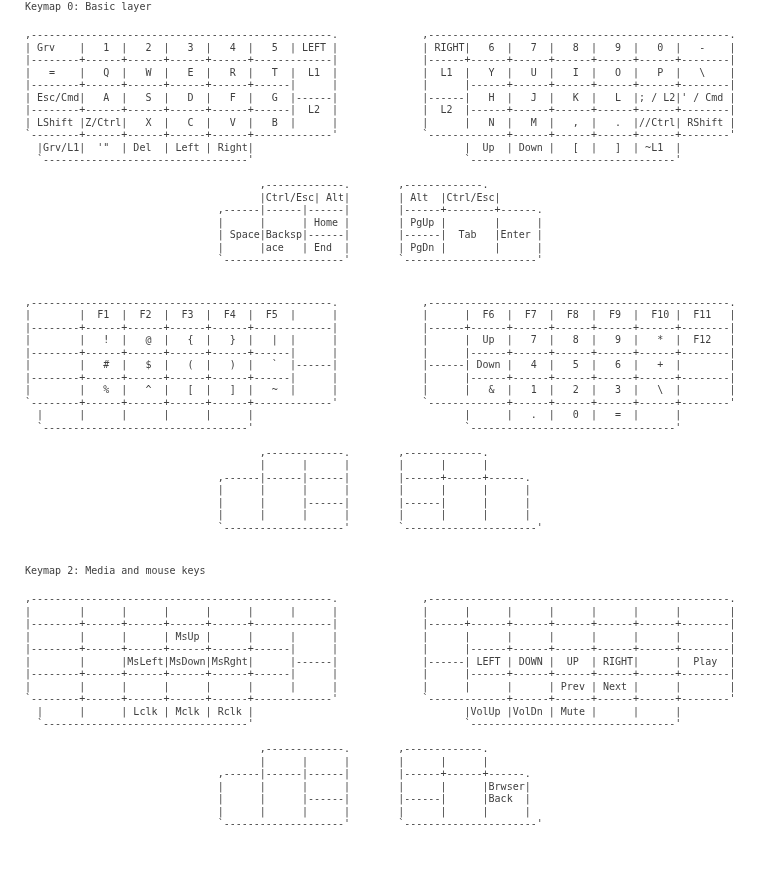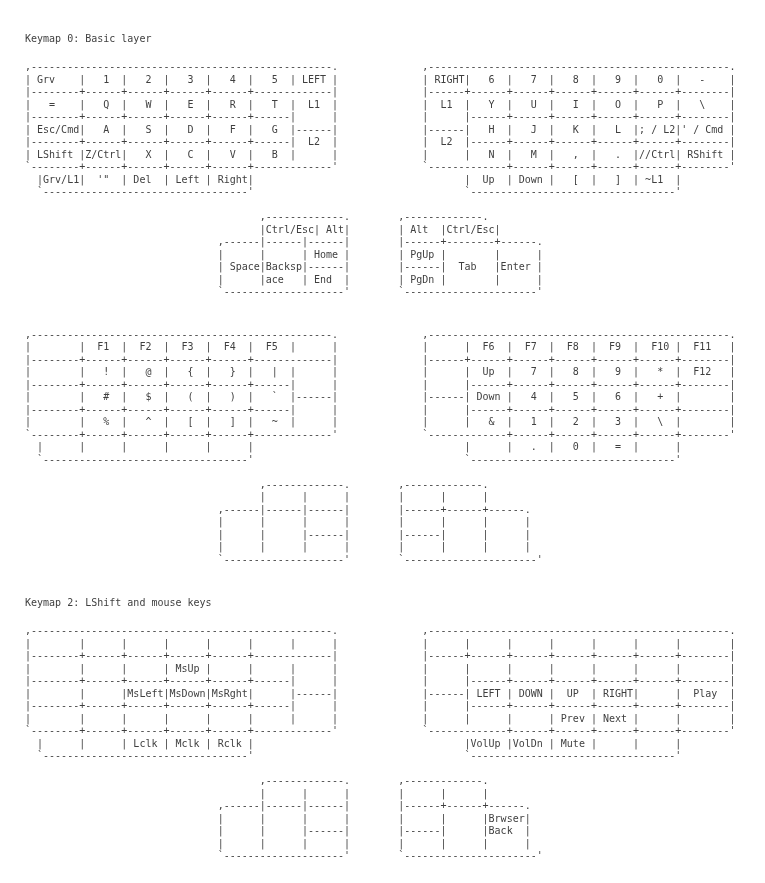--- a/index.html
+++ b/index.html
@@ -7,21 +7,21 @@
     padding: 0;
     background: #ffffff;
     width: 765px;
     height: 883px;
     overflow: hidden;
   }
   .page {
     box-sizing: border-box;
     width: 765px;
     height: 883px;
-    padding: 32px 0 0 25px;
+    padding: 0 0 0 25px;
     font-family: "DejaVu Sans Mono", monospace;
     color: #3f3f3f;
   }
   section.keymap {
     margin: 0 0 30px 0;
   }
   .km-title {
     font-size: 10px;
     line-height: 13px;
     white-space: pre;
@@ -80,21 +80,21 @@
     <pre class="art thumb-art">                                       ,-------------.        ,-------------.
                                        |      |      |        |      |      |
                                 ,------|------|------|        |------+------+------.
                                 |      |      |      |        |      |      |      |
                                 |      |      |------|        |------|      |      |
                                 |      |      |      |        |      |      |      |
                                 `--------------------'        `----------------------'</pre>
   </section>
 
   <section class="keymap">
-    <div class="km-title">Keymap 2: LShift and mouse keys</div>
+    <div class="km-title">Keymap 2: Media and mouse keys</div>
     <pre class="art main-art">,--------------------------------------------------.              ,--------------------------------------------------.
 |        |      |      |      |      |      |      |              |      |      |      |      |      |      |        |
 |--------+------+------+------+------+-------------|              |------+------+------+------+------+------+--------|
 |        |      |      | MsUp |      |      |      |              |      |      |      |      |      |      |        |
 |--------+------+------+------+------+------|      |              |      |------+------+------+------+------+--------|
 |        |      |MsLeft|MsDown|MsRght|      |------|              |------| LEFT | DOWN |  UP  | RIGHT|      |  Play  |
 |--------+------+------+------+------+------|      |              |      |------+------+------+------+------+--------|
 |        |      |      |      |      |      |      |              |      |      |      | Prev | Next |      |        |
 `--------+------+------+------+------+-------------'              `-------------+------+------+------+------+--------'
   |      |      | Lclk | Mclk | Rclk |                                   |VolUp |VolDn | Mute |      |      |

